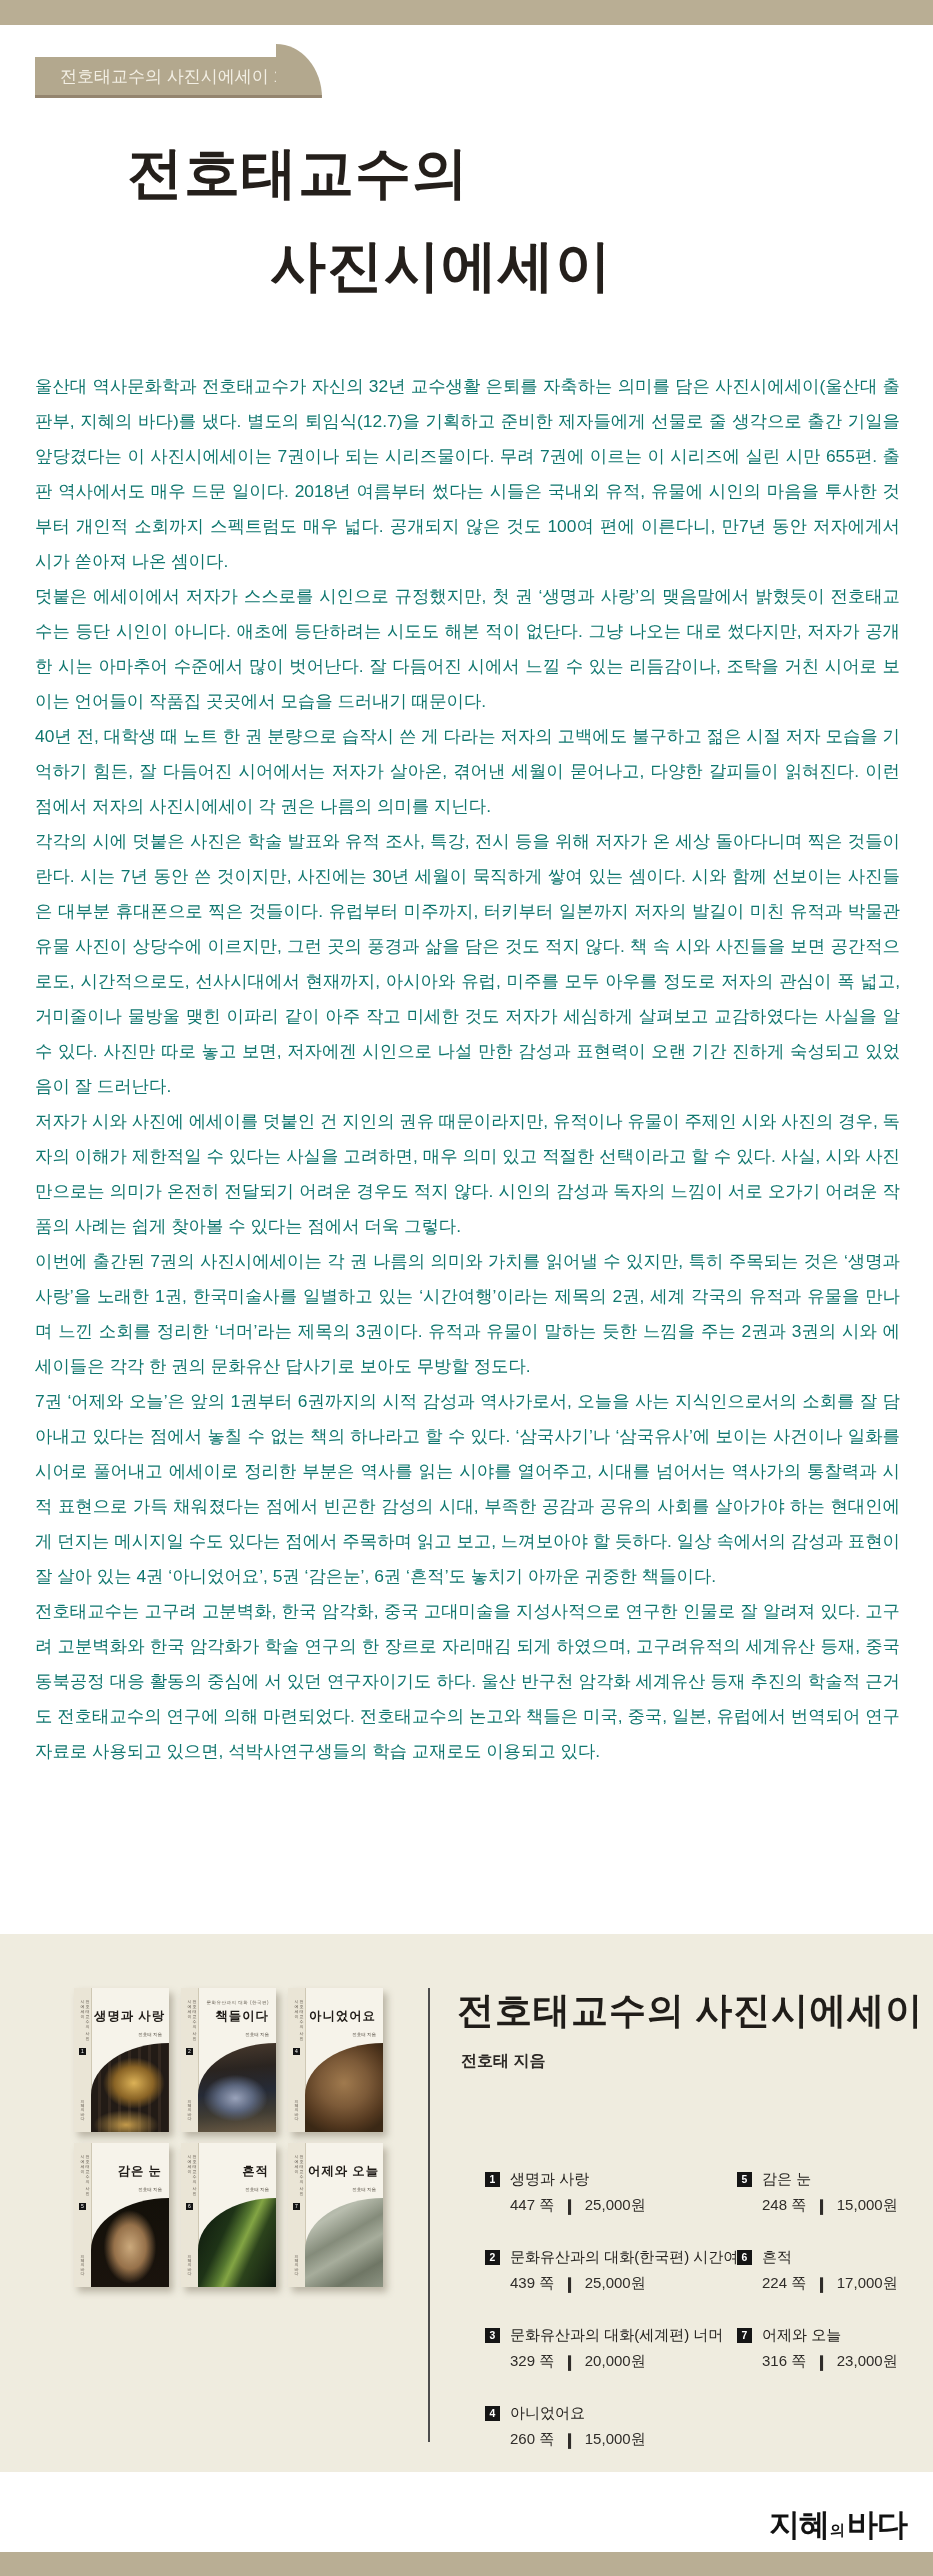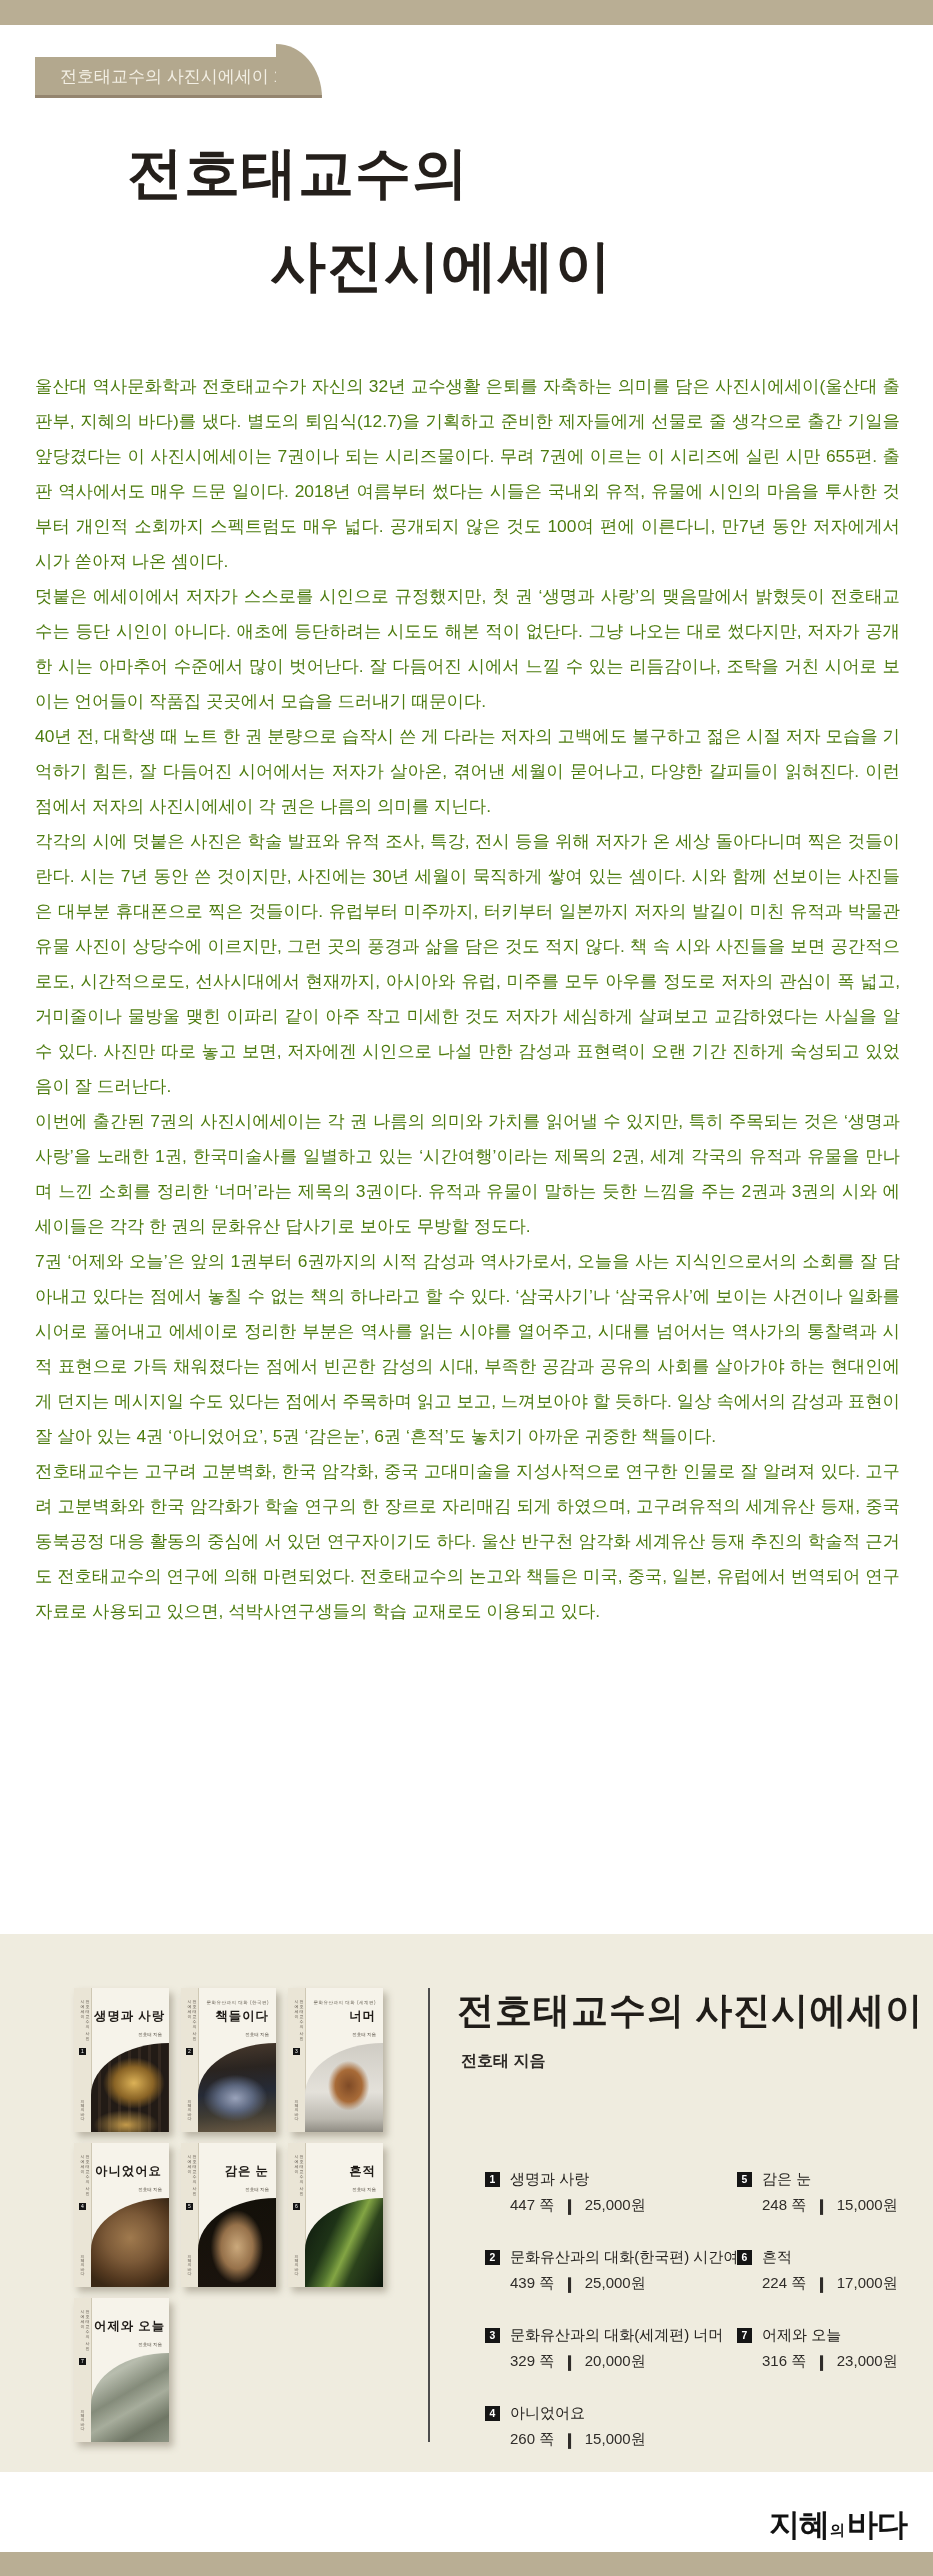--- a/index.html
+++ b/index.html
@@ -28,21 +28,21 @@
   .page-title-line {
     position:absolute; font-family:"Liberation Serif", serif; font-weight:bold;
     color:#241f1b; letter-spacing:1px; font-size:56px; line-height:1;
   }
   .title-l1 { left:127px; top:145px;text-align:center; }
   .title-l2 { left:270px; top:238px; }
 
   
   .article {
     position:absolute; left:35px; top:369px; width:865px;
-    font-size:17.4px; line-height:35px; color:#4d7c0f; text-align:justify;
+    font-size:17.4px; line-height:35px; color:#0f766e; text-align:justify;
   }
   .article p { margin:0; }
 
   
   .books-section { position:absolute; left:0; top:1934px; width:933px; height:538px; background:#efecdf; }
   .covers { position:absolute; left:74px; top:54px; width:310px; display:flex; flex-wrap:wrap; gap:11px 12px; }
   .book-cover {
     position:relative; width:95px; height:144px; background:#f6f3ea;
     box-shadow:4px 5px 7px rgba(90,78,58,0.35); flex:none;
   }
@@ -132,20 +132,21 @@
   </div>
 
   <div class="page-title-line title-l1">전호태교수의</div>
   <div class="page-title-line title-l2">사진시에세이</div>
 
   <div class="article">
     <p>울산대 역사문화학과 전호태교수가 자신의 32년 교수생활 은퇴를 자축하는 의미를 담은 사진시에세이(울산대 출판부, 지혜의 바다)를 냈다. 별도의 퇴임식(12.7)을 기획하고 준비한 제자들에게 선물로 줄 생각으로 출간 기일을 앞당겼다는 이 사진시에세이는 7권이나 되는 시리즈물이다. 무려 7권에 이르는 이 시리즈에 실린 시만 655편. 출판 역사에서도 매우 드문 일이다. 2018년 여름부터 썼다는 시들은 국내외 유적, 유물에 시인의 마음을 투사한 것부터 개인적 소회까지 스펙트럼도 매우 넓다. 공개되지 않은 것도 100여 편에 이른다니, 만7년 동안 저자에게서 시가 쏟아져 나온 셈이다.</p>
     <p>덧붙은 에세이에서 저자가 스스로를 시인으로 규정했지만, 첫 권 ‘생명과 사랑’의 맺음말에서 밝혔듯이 전호태교수는 등단 시인이 아니다. 애초에 등단하려는 시도도 해본 적이 없단다. 그냥 나오는 대로 썼다지만, 저자가 공개한 시는 아마추어 수준에서 많이 벗어난다. 잘 다듬어진 시에서 느낄 수 있는 리듬감이나, 조탁을 거친 시어로 보이는 언어들이 작품집 곳곳에서 모습을 드러내기 때문이다.</p>
     <p>40년 전, 대학생 때 노트 한 권 분량으로 습작시 쓴 게 다라는 저자의 고백에도 불구하고 젊은 시절 저자 모습을 기억하기 힘든, 잘 다듬어진 시어에서는 저자가 살아온, 겪어낸 세월이 묻어나고, 다양한 갈피들이 읽혀진다. 이런 점에서 저자의 사진시에세이 각 권은 나름의 의미를 지닌다.</p>
     <p>각각의 시에 덧붙은 사진은 학술 발표와 유적 조사, 특강, 전시 등을 위해 저자가 온 세상 돌아다니며 찍은 것들이란다. 시는 7년 동안 쓴 것이지만, 사진에는 30년 세월이 묵직하게 쌓여 있는 셈이다. 시와 함께 선보이는 사진들은 대부분 휴대폰으로 찍은 것들이다. 유럽부터 미주까지, 터키부터 일본까지 저자의 발길이 미친 유적과 박물관 유물 사진이 상당수에 이르지만, 그런 곳의 풍경과 삶을 담은 것도 적지 않다. 책 속 시와 사진들을 보면 공간적으로도, 시간적으로도, 선사시대에서 현재까지, 아시아와 유럽, 미주를 모두 아우를 정도로 저자의 관심이 폭 넓고, 거미줄이나 물방울 맺힌 이파리 같이 아주 작고 미세한 것도 저자가 세심하게 살펴보고 교감하였다는 사실을 알 수 있다. 사진만 따로 놓고 보면, 저자에겐 시인으로 나설 만한 감성과 표현력이 오랜 기간 진하게 숙성되고 있었음이 잘 드러난다.</p>
+    <p>저자가 시와 사진에 에세이를 덧붙인 건 지인의 권유 때문이라지만, 유적이나 유물이 주제인 시와 사진의 경우, 독자의 이해가 제한적일 수 있다는 사실을 고려하면, 매우 의미 있고 적절한 선택이라고 할 수 있다. 사실, 시와 사진만으로는 의미가 온전히 전달되기 어려운 경우도 적지 않다. 시인의 감성과 독자의 느낌이 서로 오가기 어려운 작품의 사례는 쉽게 찾아볼 수 있다는 점에서 더욱 그렇다.</p>
     <p>이번에 출간된 7권의 사진시에세이는 각 권 나름의 의미와 가치를 읽어낼 수 있지만, 특히 주목되는 것은 ‘생명과 사랑’을 노래한 1권, 한국미술사를 일별하고 있는 ‘시간여행’이라는 제목의 2권, 세계 각국의 유적과 유물을 만나며 느낀 소회를 정리한 ‘너머’라는 제목의 3권이다. 유적과 유물이 말하는 듯한 느낌을 주는 2권과 3권의 시와 에세이들은 각각 한 권의 문화유산 답사기로 보아도 무방할 정도다.</p>
     <p>7권 ‘어제와 오늘’은 앞의 1권부터 6권까지의 시적 감성과 역사가로서, 오늘을 사는 지식인으로서의 소회를 잘 담아내고 있다는 점에서 놓칠 수 없는 책의 하나라고 할 수 있다. ‘삼국사기’나 ‘삼국유사’에 보이는 사건이나 일화를 시어로 풀어내고 에세이로 정리한 부분은 역사를 읽는 시야를 열어주고, 시대를 넘어서는 역사가의 통찰력과 시적 표현으로 가득 채워졌다는 점에서 빈곤한 감성의 시대, 부족한 공감과 공유의 사회를 살아가야 하는 현대인에게 던지는 메시지일 수도 있다는 점에서 주목하며 읽고 보고, 느껴보아야 할 듯하다. 일상 속에서의 감성과 표현이 잘 살아 있는 4권 ‘아니었어요’, 5권 ‘감은눈’, 6권 ‘흔적’도 놓치기 아까운 귀중한 책들이다.</p>
     <p>전호태교수는 고구려 고분벽화, 한국 암각화, 중국 고대미술을 지성사적으로 연구한 인물로 잘 알려져 있다. 고구려 고분벽화와 한국 암각화가 학술 연구의 한 장르로 자리매김 되게 하였으며, 고구려유적의 세계유산 등재, 중국 동북공정 대응 활동의 중심에 서 있던 연구자이기도 하다. 울산 반구천 암각화 세계유산 등재 추진의 학술적 근거도 전호태교수의 연구에 의해 마련되었다. 전호태교수의 논고와 책들은 미국, 중국, 일본, 유럽에서 번역되어 연구 자료로 사용되고 있으면, 석박사연구생들의 학습 교재로도 이용되고 있다.</p>
   </div>
 
   <div class="books-section">
 
     <div class="covers">
 
       <div class="book-cover">
@@ -165,31 +166,20 @@
           <span class="spine-series">전호태교수의 사진시에세이</span>
           <span class="spine-num">2</span>
           <span class="spine-pub">지혜의 바다</span>
         </div>
         <div class="cover-subtitle">문화유산과의 대화 (한국편)</div>
         <div class="cover-title">책들이다</div>
         <div class="cover-author">전호태 지음</div>
         <div class="cover-photo photo-2"></div>
       </div>
 
-      <div class="book-cover">
-        <div class="spine">
-          <span class="spine-series">전호태교수의 사진시에세이</span>
-          <span class="spine-num">3</span>
-          <span class="spine-pub">지혜의 바다</span>
-        </div>
-        <div class="cover-subtitle">문화유산과의 대화 (세계편)</div>
-        <div class="cover-title">너머</div>
-        <div class="cover-author">전호태 지음</div>
-        <div class="cover-photo photo-3"></div>
-      </div>
 
       <div class="book-cover">
         <div class="spine">
           <span class="spine-series">전호태교수의 사진시에세이</span>
           <span class="spine-num">4</span>
           <span class="spine-pub">지혜의 바다</span>
         </div>
         <div class="cover-subtitle"></div>
         <div class="cover-title">아니었어요</div>
         <div class="cover-author">전호태 지음</div>

